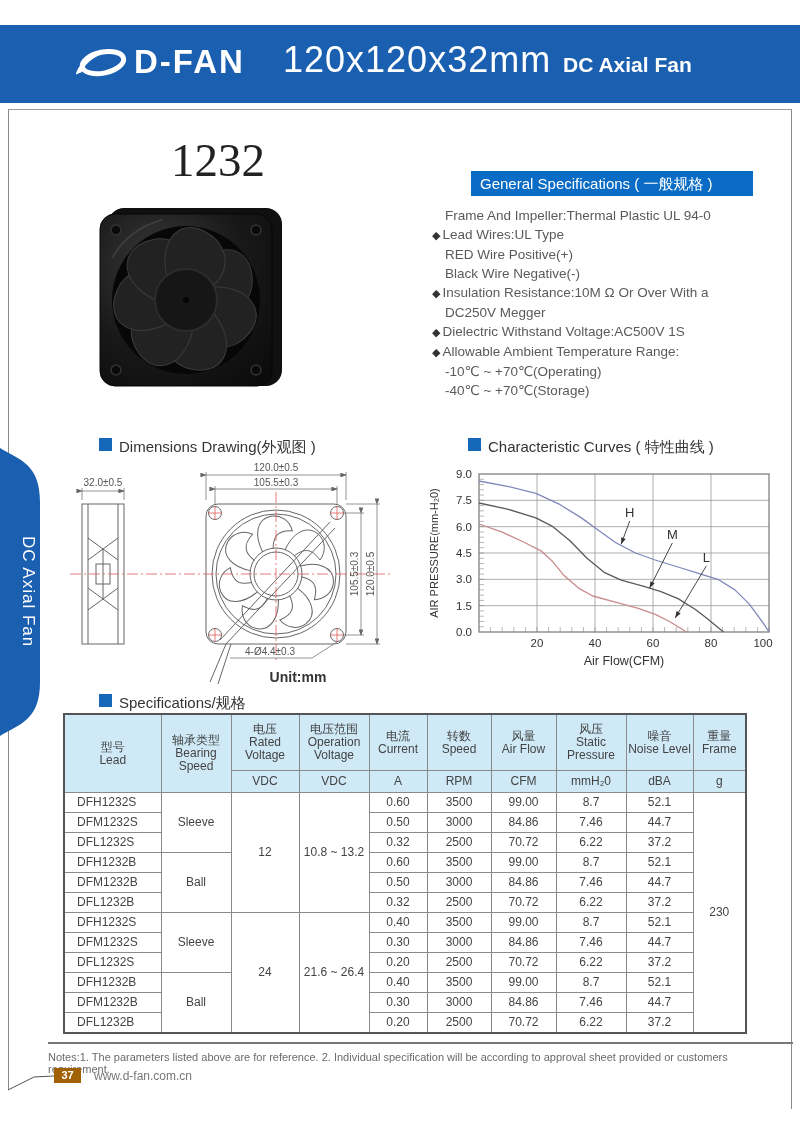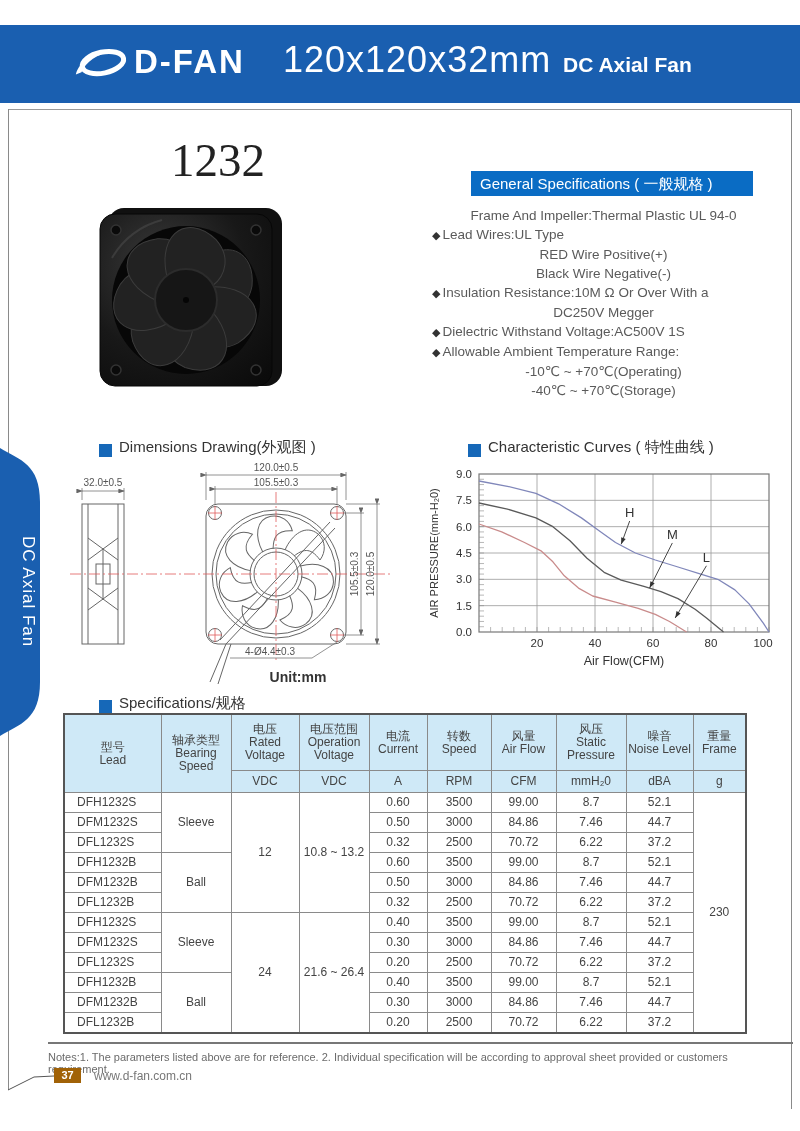--- a/index.html
+++ b/index.html
@@ -24,23 +24,23 @@
   
   .model-title{position:absolute;left:118px;top:133px;width:200px;text-align:center;
       font-family:"Liberation Serif","DejaVu Serif",serif;font-size:47px;color:#222;}
   .fan-photo{position:absolute;left:92px;top:198px;width:200px;height:200px;}
   
   .gs-bar{position:absolute;left:432px;top:171px;width:282px;height:25px;background:#0a6cc4;
       color:#fff;font-size:15px;line-height:25px;padding-left:9px;box-sizing:border-box;margin-left:39px;}
   .gs-list{position:absolute;left:432px;top:206px;width:330px;font-size:13.5px;color:#5a5a5a;}
   .gs-item{line-height:19px;white-space:nowrap;}
   .gs-item .dia{color:#333;font-size:11px;margin-right:2px;}
-  .gs-item.cont{padding-left:13px;text-align:center;}
-  
-  .sec-head{position:absolute;display:flex;align-items:flex-end;font-size:15px;color:#333;padding-left:36px;}
+  .gs-item.cont{padding-left:13px;}
+  
+  .sec-head{position:absolute;display:flex;align-items:flex-start;font-size:15px;color:#333;padding-left:36px;}
   .sec-sq{width:13px;height:13px;background:#1668b8;margin-right:7px;flex:0 0 auto;}
   
   .dim-svg{position:absolute;left:58px;top:460px;}
   .chart-svg{position:absolute;left:424px;top:462px;}
   
   .spec-table{position:absolute;left:63px;top:713px;border-collapse:collapse;table-layout:fixed;
       width:682px;font-size:12px;color:#444;}
   .spec-table th,.spec-table td{border:1px solid #8a8a8a;text-align:center;padding:0;line-height:13px;}
   .spec-table thead th{background:#cfe9f7;font-weight:normal;}
   .spec-table .h-main{height:55px;}

